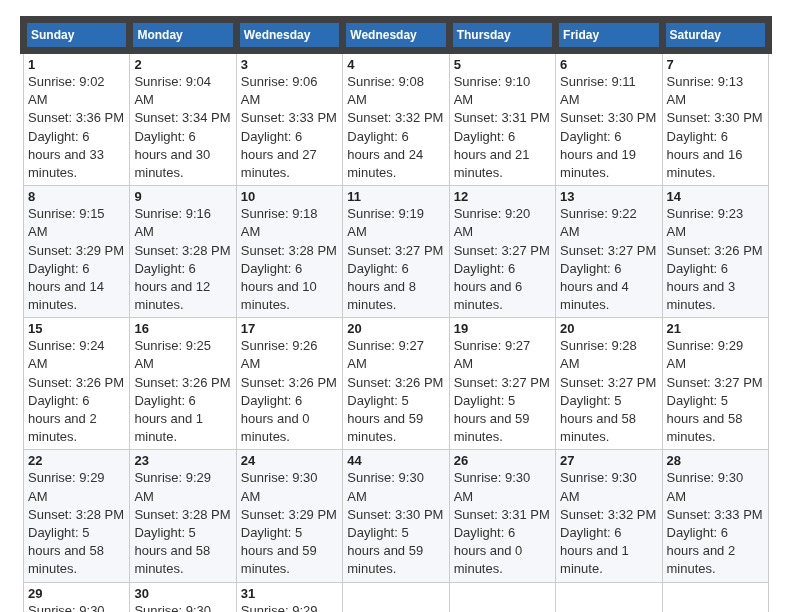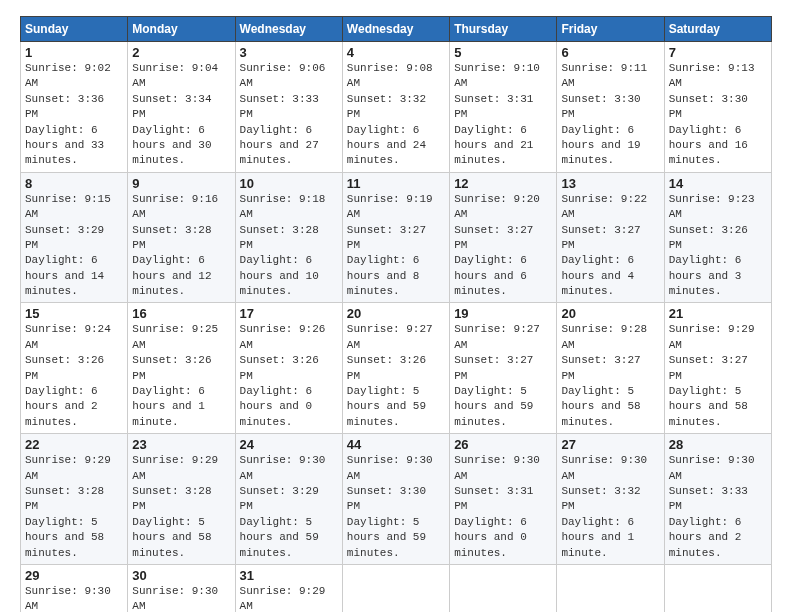--- a/index.html
+++ b/index.html
@@ -44,45 +44,44 @@
       border-collapse: collapse;
       table-layout: fixed;
     }
     .calendar th {
       background: #2a6db5;
       color: #fff;
       font-size: 12px;
       font-weight: bold;
       padding: 5px 4px;
       text-align: left;
-      border: 1px solid #404040;
+      border: 7px solid #404040;
     }
     .calendar td {
       border: 1px solid #ccc;
       vertical-align: top;
       padding: 3px 4px;
       font-size: 9.5px;
       color: #222;
       background: #fff;
       height: 78px;
     }
     .calendar tr:nth-child(even) td {
       background: #f5f7fa;
     }
     .day-num {
       font-size: 13px;
       font-weight: bold;
       display: block;
       margin-bottom: 1px;
     }
     .day-info {
-      font-size: 11px;
+      font-size: 13px;
       color: #333;
       line-height: 1.4;
-      font-family: Liberation Mono, monospace;
     }
     .empty {
       background: #fff !important;
     }
   </style>
 </head>
 <body>
 
 <div class="page">
 

